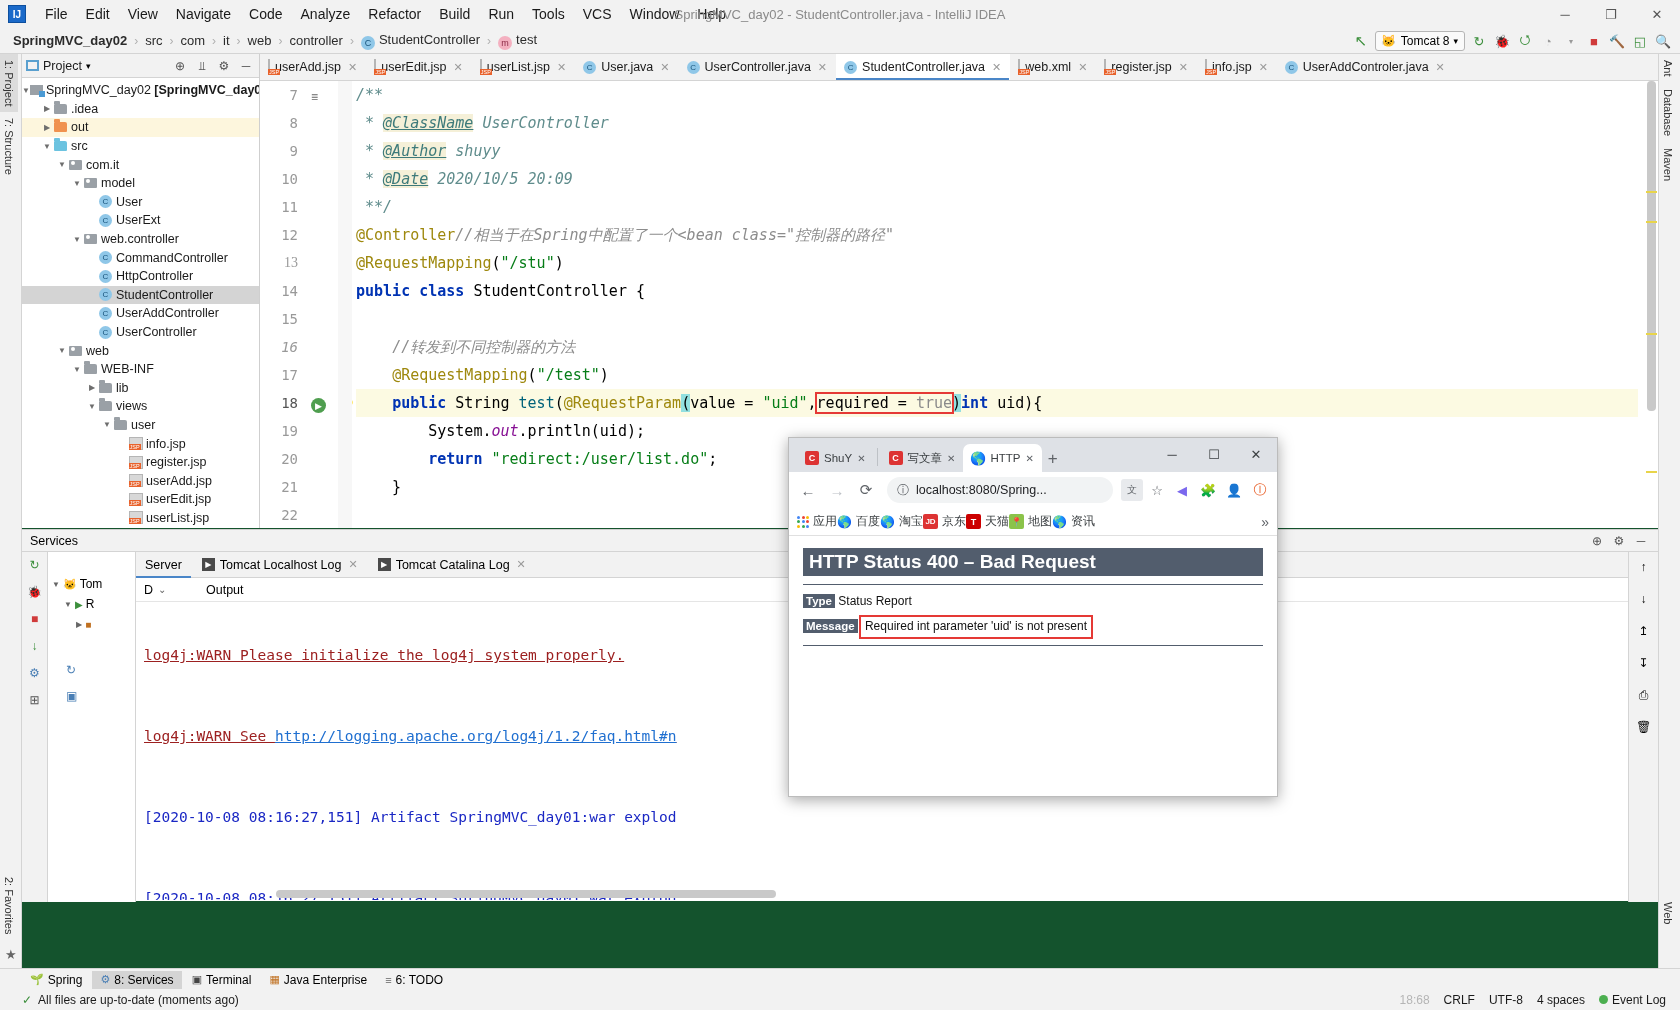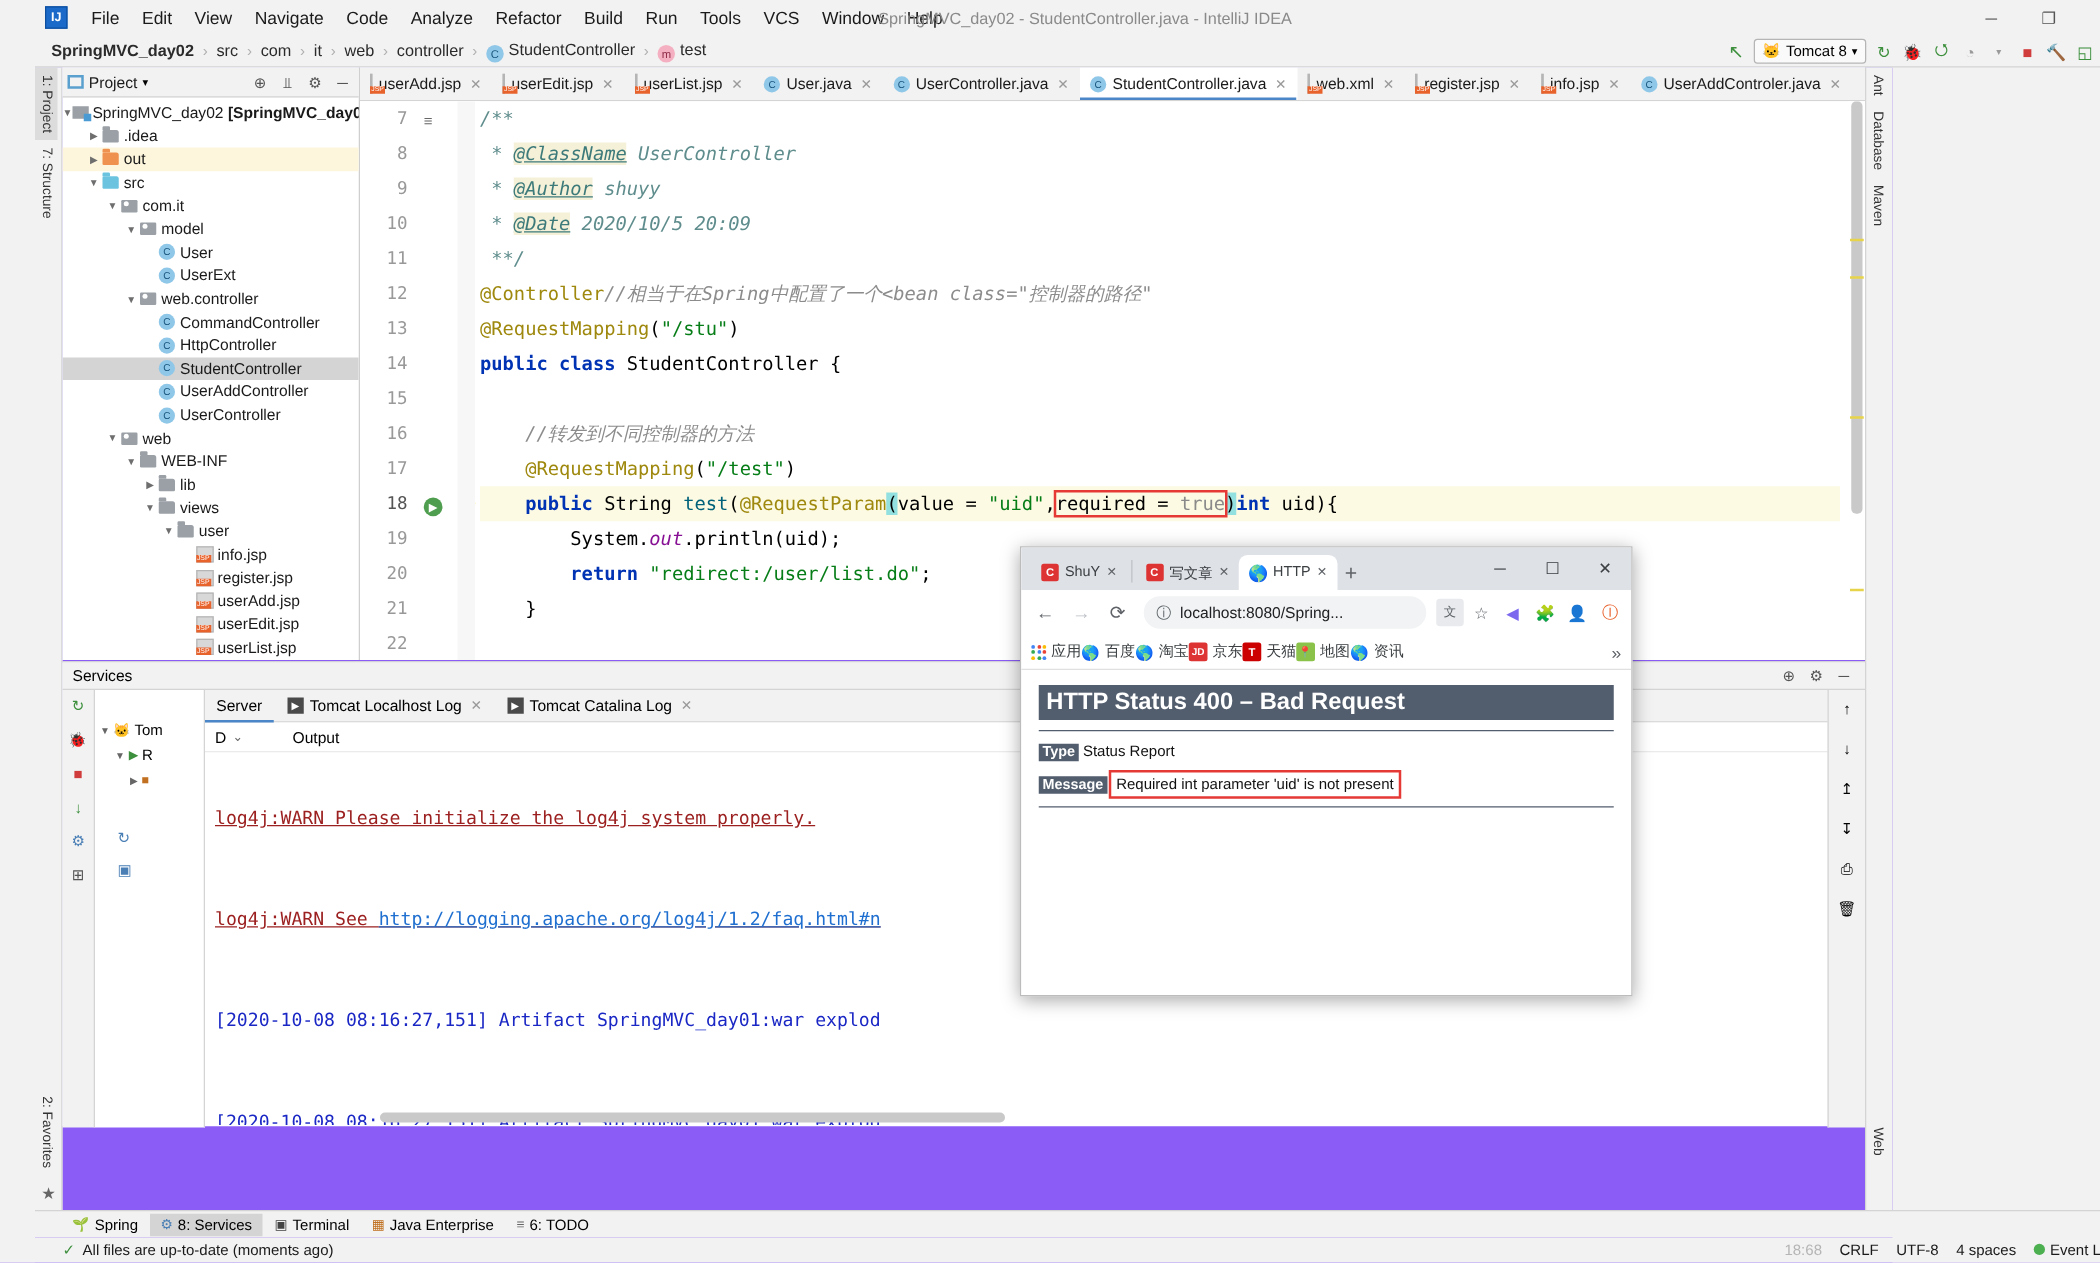--- a/index.html
+++ b/index.html
@@ -4,21 +4,21 @@
 <style>
   * { box-sizing: border-box; margin: 0; padding: 0; }
   html, body {
     width: 1680px; height: 1010px;
     overflow: hidden;
     font-family: "Liberation Sans", sans-serif;
     font-size: 13px;
     background: #f2f2f2;
     color: #000;
   }
-  #app { position: relative; width: 1486px; height: 1010px; background: #8b5cf6; margin-left: 28px; }
+  #app { position: relative; width: 1680px; height: 1010px; background: #14532d; }
 
   
   .titlebar {
     position: absolute; left: 0; top: 0; width: 1680px; height: 28px;
     background: #f2f2f2; display: flex; align-items: center;
   }
   .ij-logo {
     width: 18px; height: 18px; margin-left: 8px; margin-right: 10px;
     background: #1b6ac9; color: #fff; font-size: 10px; font-weight: bold;
     display: flex; align-items: center; justify-content: center;
@@ -644,24 +644,24 @@
         </div>
       </div>
     <div class="code-wrap">
       <div class="gutter-ln" id="line-numbers">
           <div class="ln" style="padding-right: 8px;">7</div>
           <div class="ln" style="padding-right: 8px;">8</div>
           <div class="ln" style="padding-right: 8px;">9</div>
           <div class="ln" style="padding-right: 8px;">10</div>
           <div class="ln" style="padding-right: 8px;">11</div>
           <div class="ln" style="padding-right: 8px;">12</div>
-          <div class="ln" style="padding-right: 8px;">13</div>
+          <div class="ln" style="padding-right: 8px; font-family: Liberation Serif, serif;">13</div>
           <div class="ln" style="padding-right: 8px;">14</div>
           <div class="ln" style="padding-right: 8px;">15</div>
-          <div class="ln" style="padding-right: 8px;">16</div>
+          <div class="ln" style="padding-right: 8px; font-style: italic;">16</div>
           <div class="ln" style="padding-right: 8px;">17</div>
           <div class="ln" style="padding-right: 8px; color: rgb(85, 85, 85);">18</div>
           <div class="ln" style="padding-right: 8px;">19</div>
           <div class="ln" style="padding-right: 8px;">20</div>
           <div class="ln" style="padding-right: 8px;">21</div>
           <div class="ln" style="padding-right: 8px;">22</div>
         </div>
       <div class="gutter-icons">
         <div style="position:absolute;left:5px;top:9px;font-size:12px;color:#666">≡</div>
         <div style="position:absolute;left:5px;top:317px;width:15px;height:15px;border-radius:50%;background:#4f9e4f;color:#fff;font-size:9px;display:flex;align-items:center;justify-content:center">▶</div>

